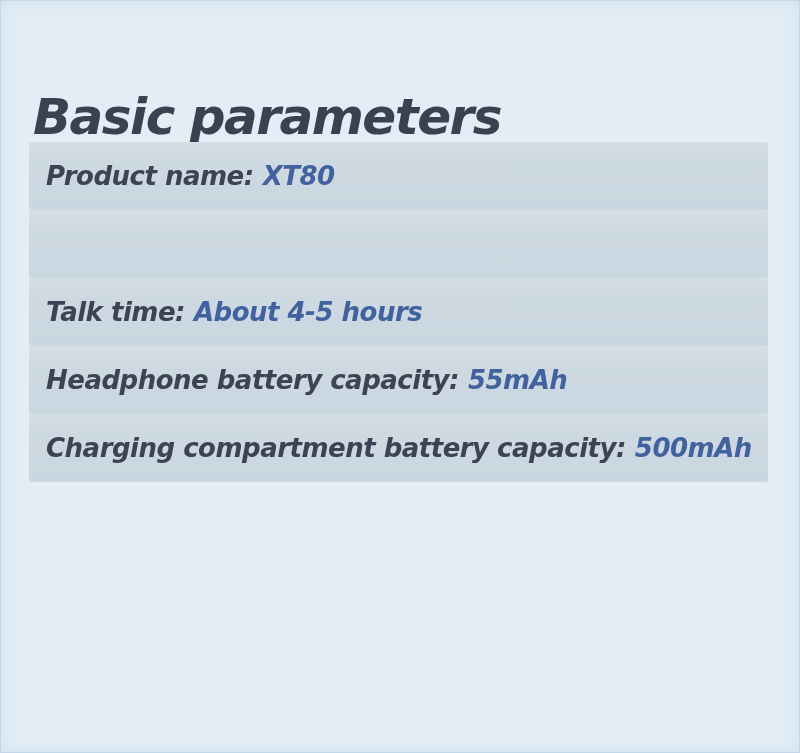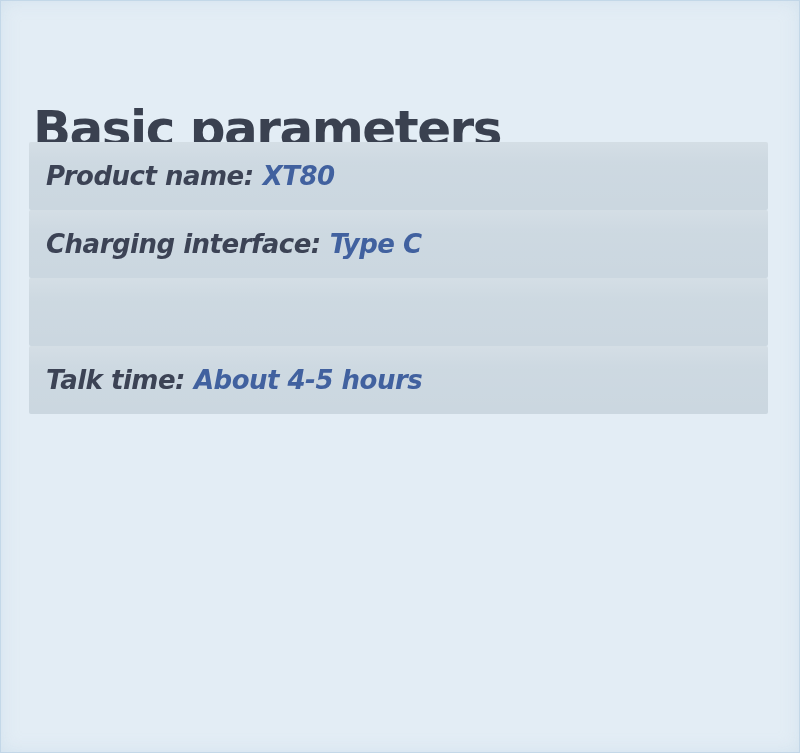--- a/index.html
+++ b/index.html
@@ -18,24 +18,25 @@
     position: absolute;
     inset: 0;
     background: var(--bg, #e3edf5);
     
     box-shadow: inset 0 0 0 1px rgba(176, 203, 224, 0.55),
                 inset 0 0 18px rgba(176, 203, 224, 0.35);
   }
   .page-title {
     position: absolute;
     left: 33px;
-    top: 68px;
+    top: 56px;
     font-size: 50px;
     line-height: 1.1;
     font-weight: 700;
+    font-style: italic;
     letter-spacing: -1.5px;
     color: var(--title, #3a4150);
     white-space: nowrap;
   }
   .rows {
     position: absolute;
     left: 29px;
     top: 142px;
     width: 739px;
   }
@@ -73,30 +74,34 @@
 
   <h1 class="page-title">Basic parameters</h1>
 
   <div class="rows">
 
     <div class="param-row">
       <span class="param-label">Product name:</span>
       <span class="param-value">XT80</span>
     </div>
 
-    <div class="param-row">
-      <span class="param-label">Charging interface:</span>
-      <span class="param-value">Type C</span>
-    </div>
 
     <div class="param-row">
     </div>
 
     <div class="param-row">
       <span class="param-label">Talk time:</span>
       <span class="param-value">About 4-5 hours</span>
     </div>
 
 
+    <div class="param-row">
+      <span class="param-label">Headphone battery capacity:</span>
+      <span class="param-value">55mAh</span>
+    </div>
 
+    <div class="param-row">
+      <span class="param-label">Charging compartment battery capacity:</span>
+      <span class="param-value">500mAh</span>
+    </div>
 
   </div>
 </div>
 
 </body></html>

